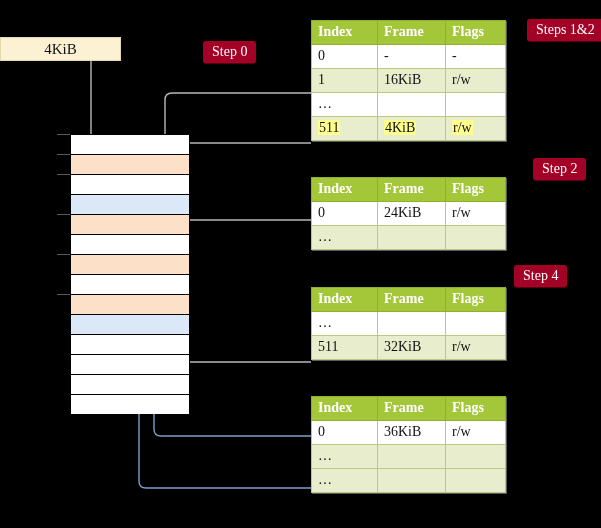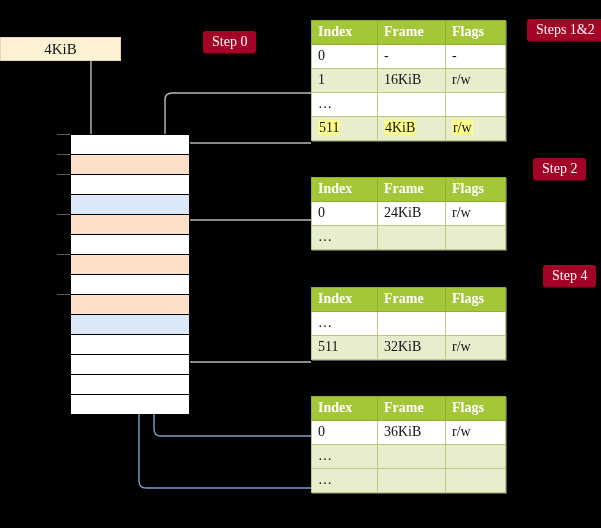--- a/index.html
+++ b/index.html
@@ -40,24 +40,24 @@
     color: #ffffff;
     font-size: 14px;
     line-height: 19px;
     padding: 1px 9px 2px 9px;
     border-radius: 3px;
     white-space: nowrap;
     box-shadow: 0 1px 0 #5a0013;
     text-align: center;
     margin-left: 14px;
   }
-  #step-0-badge  { left: 189px; top: 31px; }
+  #step-0-badge  { left: 189px; top: 41px; }
   #step-12-badge { left: 513px; top: 19px; }
   #step-3-badge  { left: 519px; top: 158px; }
-  #step-4-badge  { left: 529px; top: 265px; }
+  #step-4-badge  { left: 500px; top: 265px; }
 
   
   #memory-column {
     left: 70px;
     top: 134px;
     width: 120px;
     height: 280px;
     box-sizing: border-box;
     border: 1px solid #000000;
     border-top: none;

